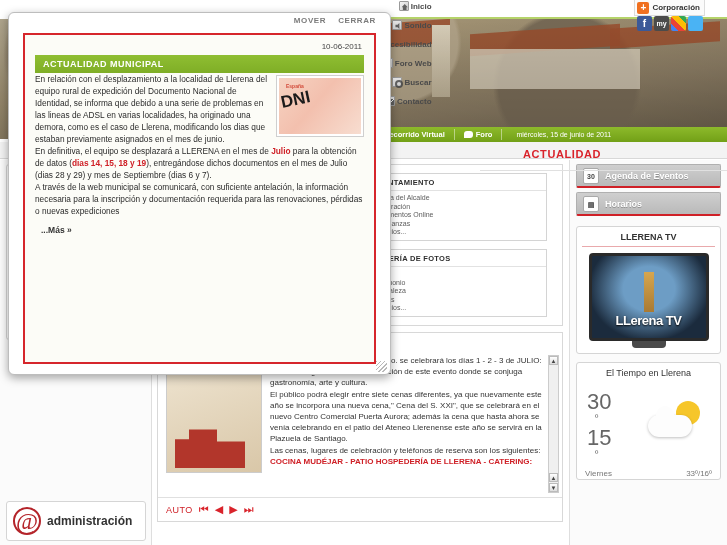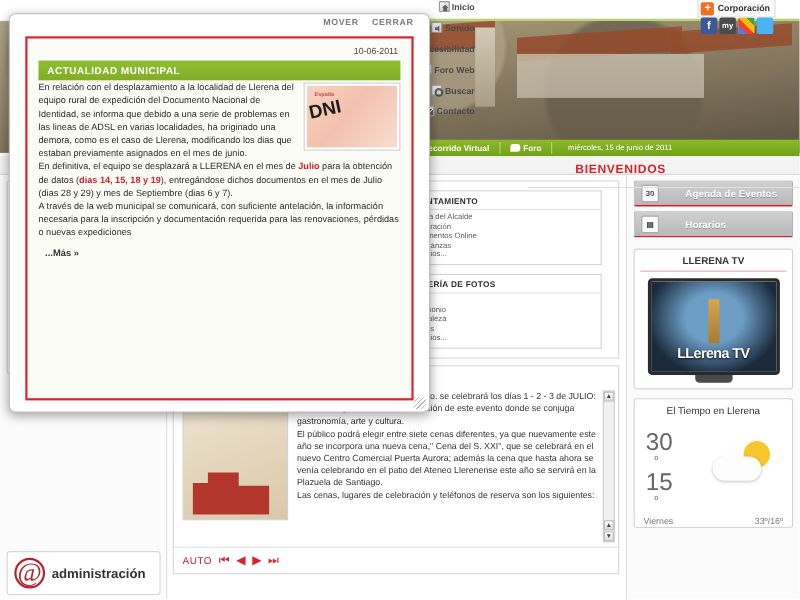--- a/index.html
+++ b/index.html
@@ -195,21 +195,21 @@
   #player{ position:absolute; left:0; bottom:0; width:100%; height:24px;
      border-top:1px solid #e0e0e0; display:flex; align-items:center; gap:6px; padding-left:8px; }
   #player .auto{ color:#cf2027; font-weight:normal; font-size:9px; letter-spacing:.5px; cursor:pointer;}
   #player .pb{ color:#d9232b; font-size:11px; cursor:pointer; }
 
   
   #rightcol{ position:absolute; left:569px; top:0; width:158px; height:385px;
      background:#fbfbfb; border-left:1px solid #dedede; }
   .rbtn{ margin:4px 6px 0 6px; height:24px; background:linear-gradient(#cfcfcf,#b9b9b9);
      border:1px solid #b0b0b0; border-bottom:2px solid #cf2027; border-radius:2px;
-     display:flex; align-items:center; gap:24px; padding-left:6px; cursor:pointer; }
+     display:flex; align-items:center; gap:6px; padding-left:6px; cursor:pointer; }
   .rbtn .lbl{ font-size:9px; font-weight:bold; color:#fff; text-shadow:0 1px 0 rgba(0,0,0,.25); }
   .ric{ width:16px;height:16px;background:#fff;border:1px solid #a9a9a9;border-radius:2px;
      font-size:7px;font-weight:bold;text-align:center;line-height:15px;color:#444;}
   .ric.cal{ background:linear-gradient(#fff 0 4px,#fff 4px); }
   .ric.cal::before{content:"";position:absolute;}
   .ric.train{ background:#fff; }
   .ric.sun{ background:linear-gradient(135deg,#f5c842 45%,#fff 45%); }
   #tvbox{ margin:10px 6px 0 6px; background:#fff; border:1px solid #d5d5d5; border-radius:3px;
      padding:5px; }
   #tvbox .tvt{ text-align:center; font-size:9px; font-weight:bold; color:#333;
@@ -339,21 +339,21 @@
   </div>
   <div class="gs-date">miércoles, 15 de junio de 2011</div>
 </div>
 
 <div id="tabbar">
   <div class="tabs">
     <div class="tab">DE LLERENA</div>
     <div class="tab">GALERIA DE FOTOS</div>
   </div>
 </div>
-<div id="bienvenidos">BIENVENIDOS</div>
+<div id="bienvenidos">ACTUALIDAD</div>
 <div id="bienline"></div>
 
 <div id="page">
 
   <div id="leftcol">
     <div class="lc-box" style="padding-top:20px;">
       <div class="btn-green">
         <div class="bar t"></div>
         <div class="txt">
           <div>Guía de</div>
@@ -435,20 +435,21 @@
       <div id="newstitle">LLERENA, MONUMENTO GASTRONÓMICO 2011</div>
       <div id="newsbody">
         <div id="newsthumb">
           <div class="nl">Llerena</div>
           <div class="nb"></div>
         </div>
         <div id="newstext">
           <p style="margin:0 0 1px 0;">Llerena, Monumento Gastronómico.  se celebrará los días 1 - 2 - 3 de JULIO: este año llegamos a la cuarta edición de este evento donde se conjuga gastronomía, arte y cultura.</p>
           <p style="margin:0 0 1px 0;">El público podrá elegir entre siete cenas diferentes, ya que nuevamente este año se incorpora una nueva cena," Cena del S. XXI", que se celebrará en el nuevo Centro Comercial Puerta Aurora; además la cena que hasta ahora se venía celebrando en el patio del Ateneo Llerenense este año se servirá en la Plazuela de Santiago.</p>
           <p style="margin:0;">Las cenas, lugares de celebración y teléfonos de reserva son los siguientes:</p>
+          <p style="margin:0;" class="rd">COCINA MUDÉJAR - PATIO HOSPEDERÍA DE LLERENA - CATERING:</p>
         </div>
       </div>
       <div id="scroll">
         <div class="arw top">▲</div>
         <div class="arw bot2">▲</div>
         <div class="arw bot">▼</div>
       </div>
       <div id="player">
         <span class="auto">AUTO</span>
         <span class="pb">⏮</span>

